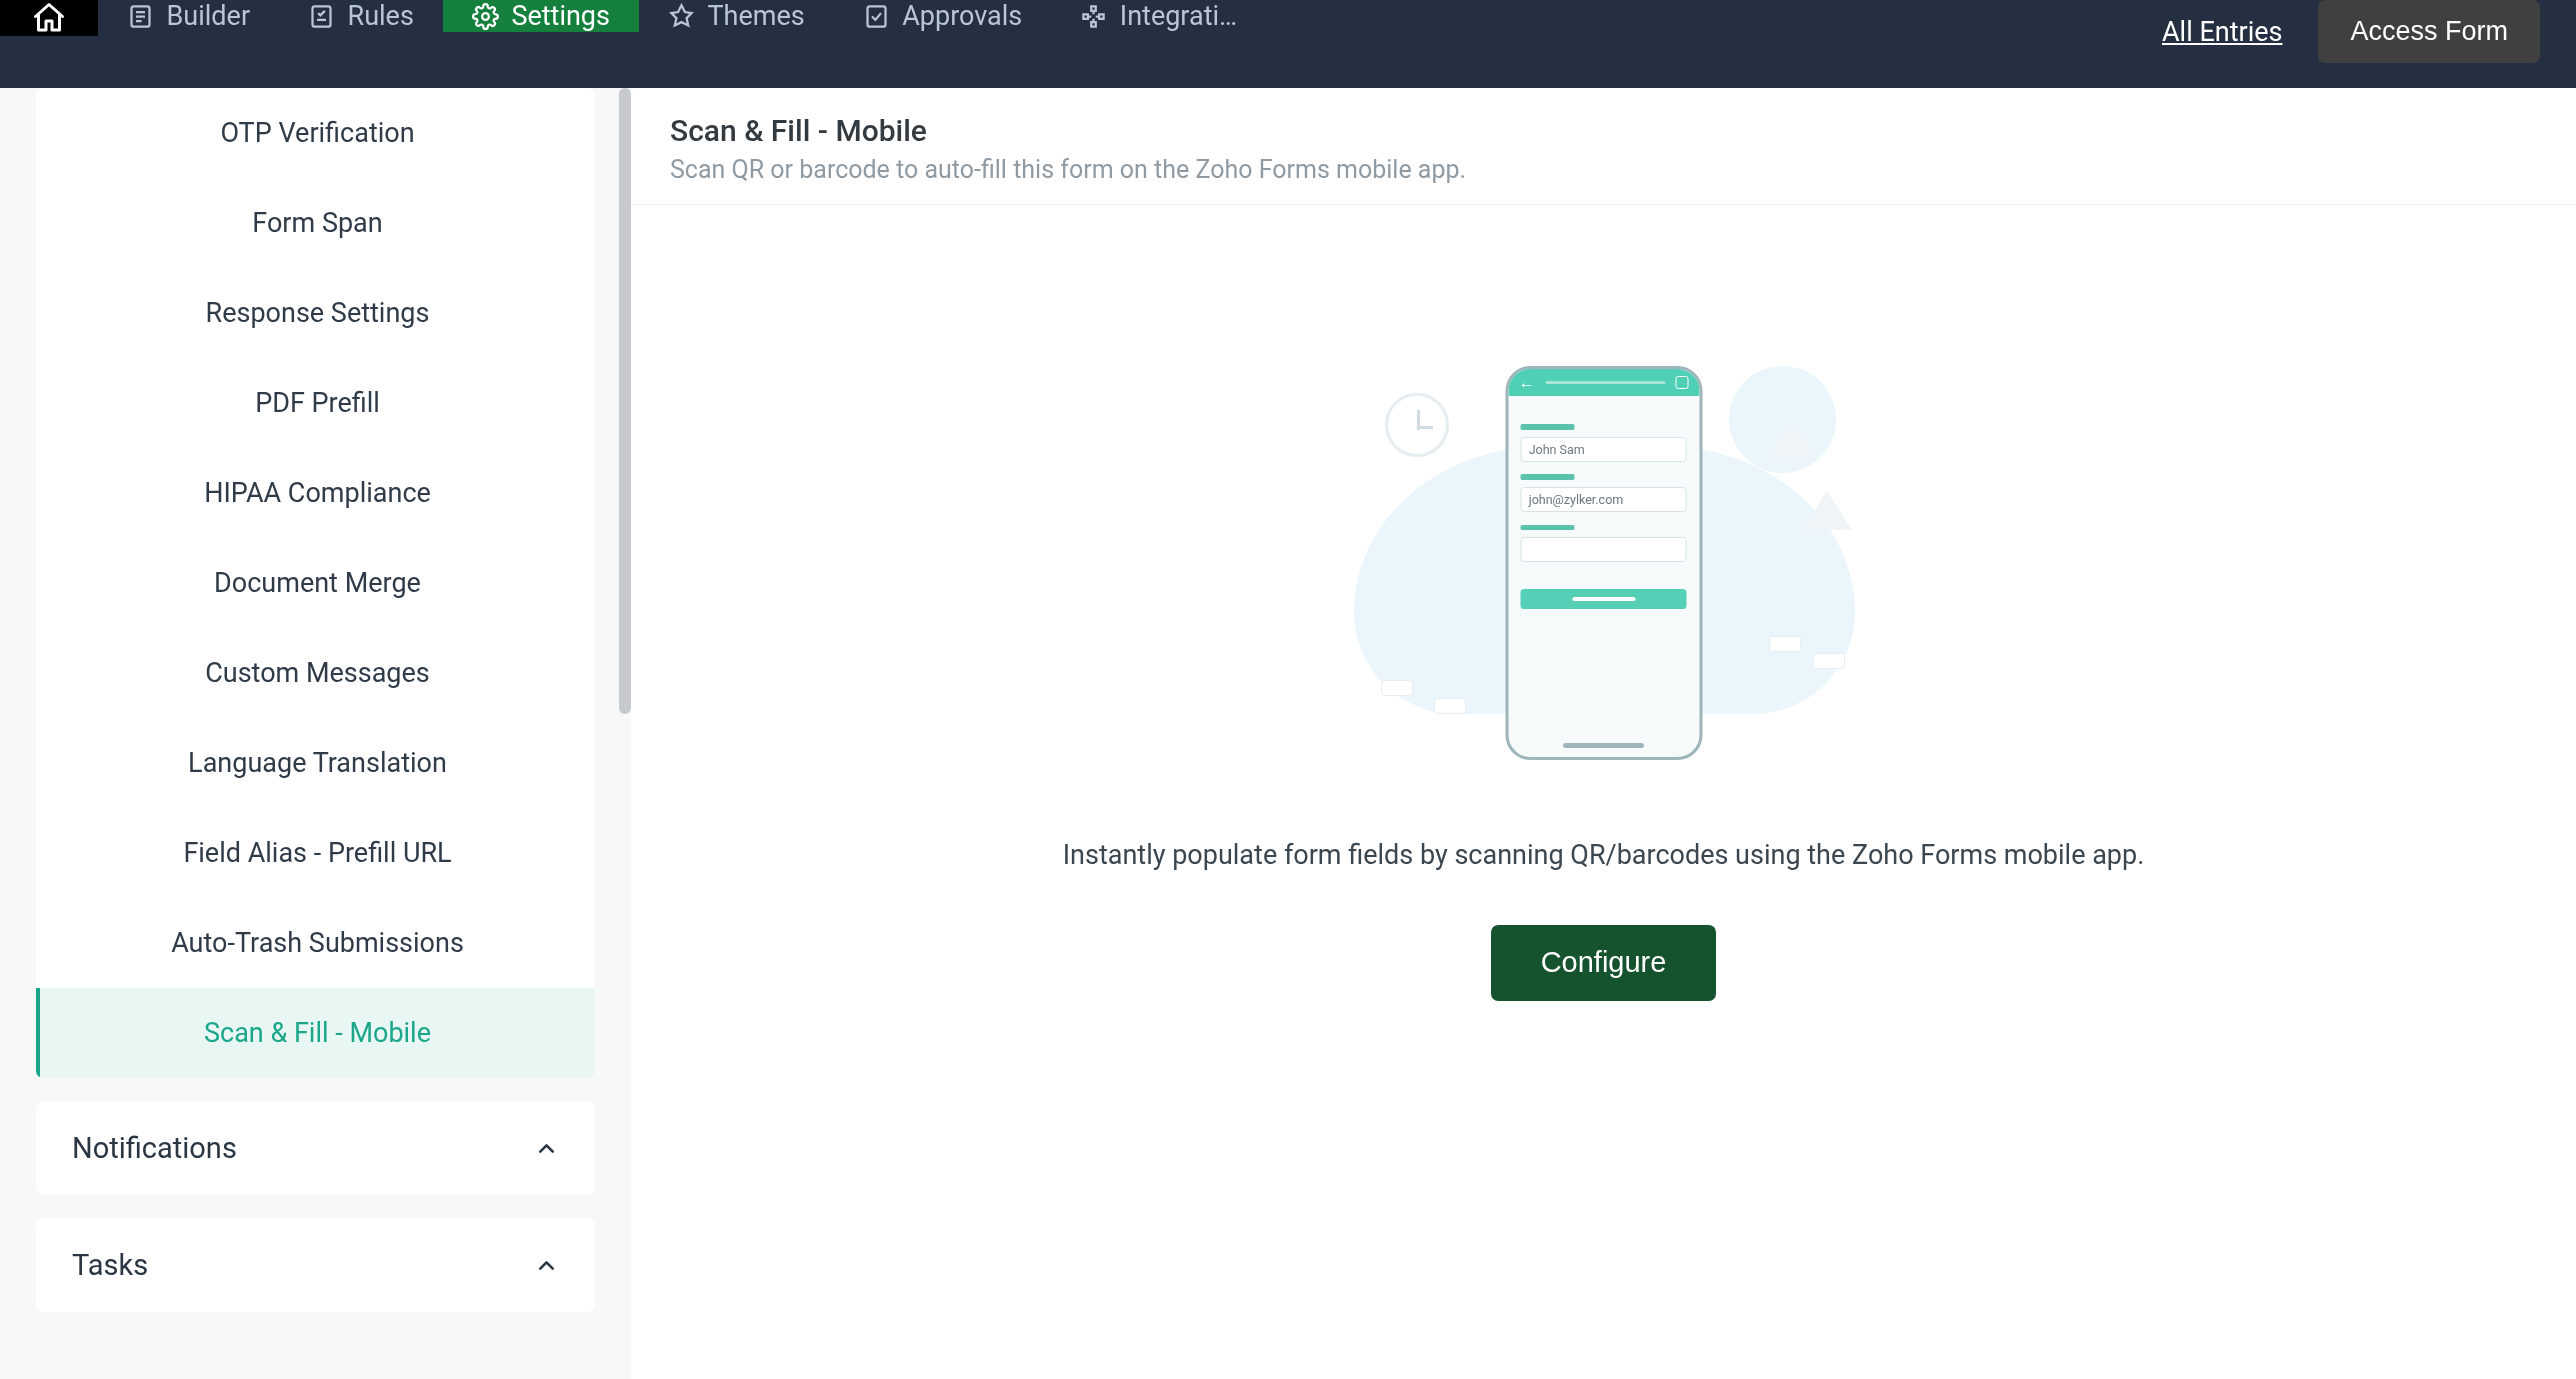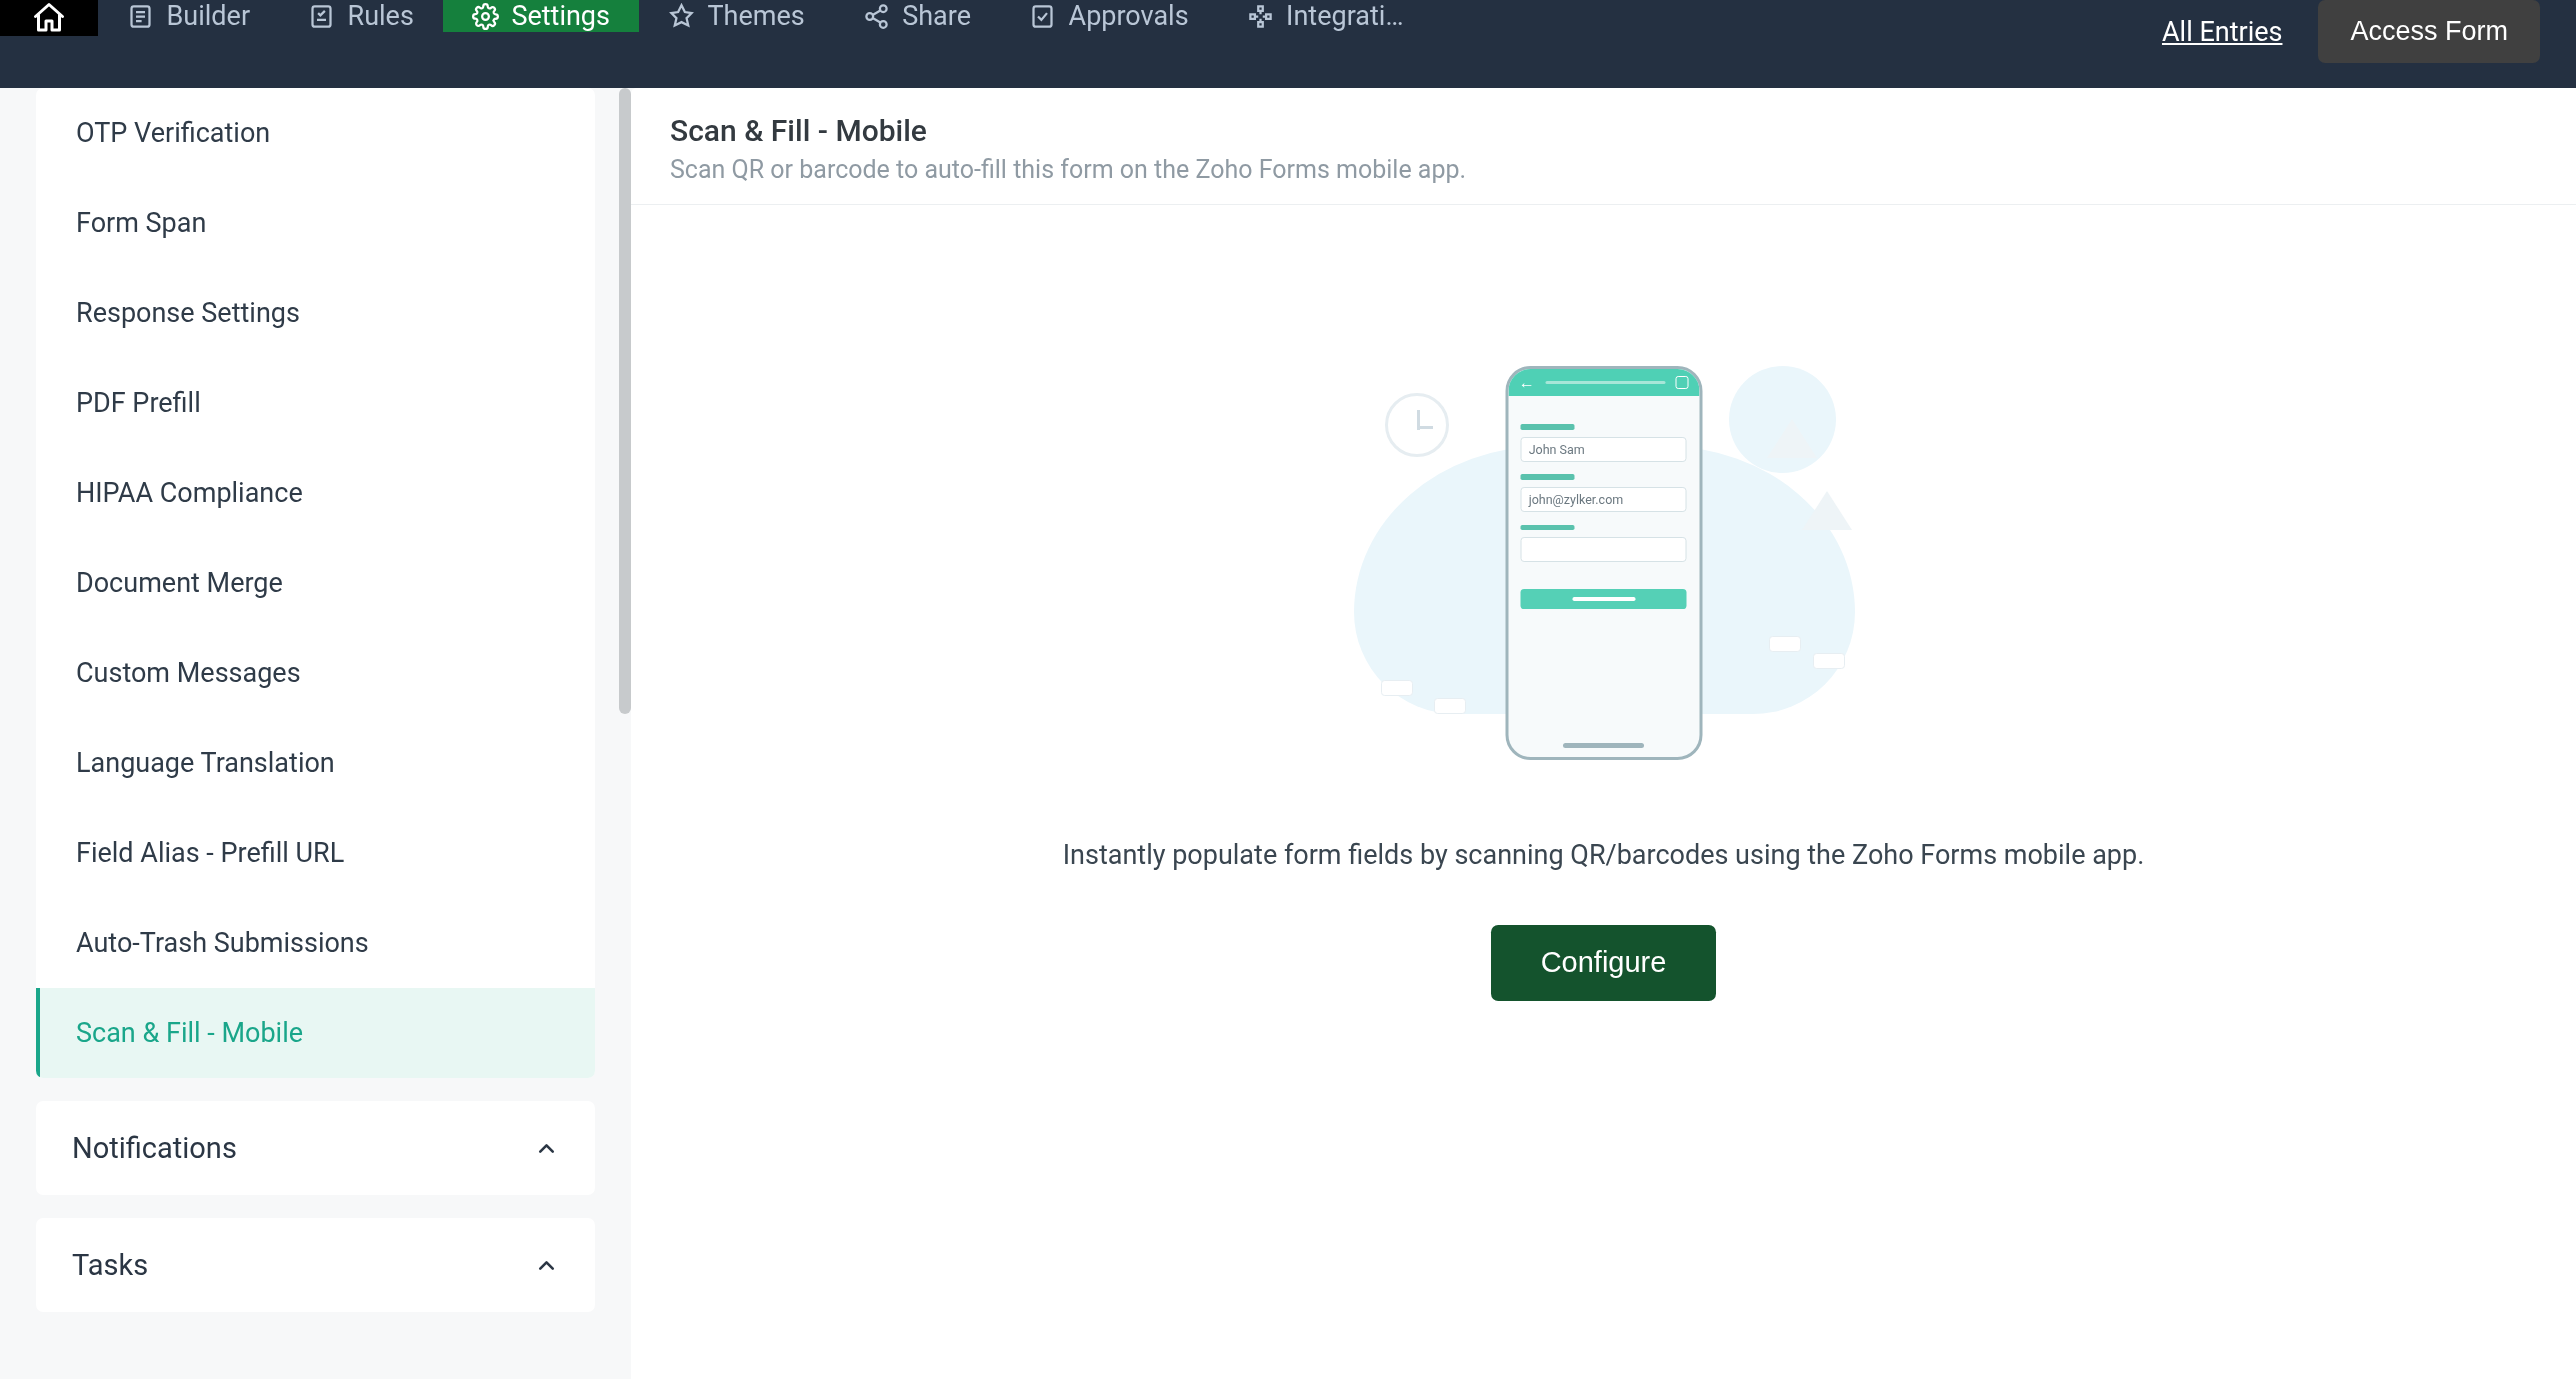--- a/index.html
+++ b/index.html
@@ -67,20 +67,21 @@
   
   .content {
     display: flex;
     height: calc(100% - 88px);
   }
   .sidebar-wrap {
     width: 631px;
     padding: 0 36px 36px 36px;
     overflow-y: auto;
     position: relative;
+    text-align: center;
   }
   .scroll-indicator {
     position: absolute;
     top: 0;
     right: 0;
     width: 12.5px;
     height: 626px;
     background: #c7cacc;
     border-radius: 6.3px;
   }
@@ -296,29 +297,20 @@
           <circle cx="12" cy="12" r="3"></circle>
           <path d="M19.4 15a1.7 1.7 0 0 0 .34 1.87l.06.06a2 2 0 1 1-2.83 2.83l-.06-.06a1.7 1.7 0 0 0-1.87-.34 1.7 1.7 0 0 0-1 1.56V21a2 2 0 1 1-4 0v-.09a1.7 1.7 0 0 0-1-1.56 1.7 1.7 0 0 0-1.87.34l-.06.06a2 2 0 1 1-2.83-2.83l.06-.06a1.7 1.7 0 0 0 .34-1.87 1.7 1.7 0 0 0-1.56-1H3a2 2 0 1 1 0-4h.09a1.7 1.7 0 0 0 1.56-1 1.7 1.7 0 0 0-.34-1.87l-.06-.06a2 2 0 1 1 2.83-2.83l.06.06a1.7 1.7 0 0 0 1.87.34H9a1.7 1.7 0 0 0 1-1.56V3a2 2 0 1 1 4 0v.09a1.7 1.7 0 0 0 1 1.56 1.7 1.7 0 0 0 1.87-.34l.06-.06a2 2 0 1 1 2.83 2.83l-.06.06a1.7 1.7 0 0 0-.34 1.87V9a1.7 1.7 0 0 0 1.56 1H21a2 2 0 1 1 0 4h-.09a1.7 1.7 0 0 0-1.56 1z"></path>
         </svg>
       <span>Settings</span>
     </div>
     <div class="nav-tab">
       <svg width="27" height="27" viewBox="0 0 24 24" fill="none" stroke="#b9c6d6" stroke-width="2">
           <path d="M12 2l3 6 6 1-4.5 4.5L18 20l-6-3-6 3 1.5-6.5L3 9l6-1z"></path>
         </svg>
       <span>Themes</span>
-    </div>
-    <div class="nav-tab">
-      <svg width="27" height="27" viewBox="0 0 24 24" fill="none" stroke="#b9c6d6" stroke-width="2">
-          <circle cx="18" cy="5" r="3"></circle>
-          <circle cx="6" cy="12" r="3"></circle>
-          <circle cx="18" cy="19" r="3"></circle>
-          <path d="M8.6 10.6l6.8-4M8.6 13.4l6.8 4"></path>
-        </svg>
-      <span>Share</span>
     </div>
     <div class="nav-tab">
       <svg width="27" height="27" viewBox="0 0 24 24" fill="none" stroke="#b9c6d6" stroke-width="2">
           <rect x="4" y="3" width="16" height="18" rx="2"></rect>
           <path d="M8 12l3 3 5-6"></path>
         </svg>
       <span>Approvals</span>
     </div>
     <div class="nav-tab">
       <svg width="27" height="27" viewBox="0 0 24 24" fill="none" stroke="#b9c6d6" stroke-width="2">

